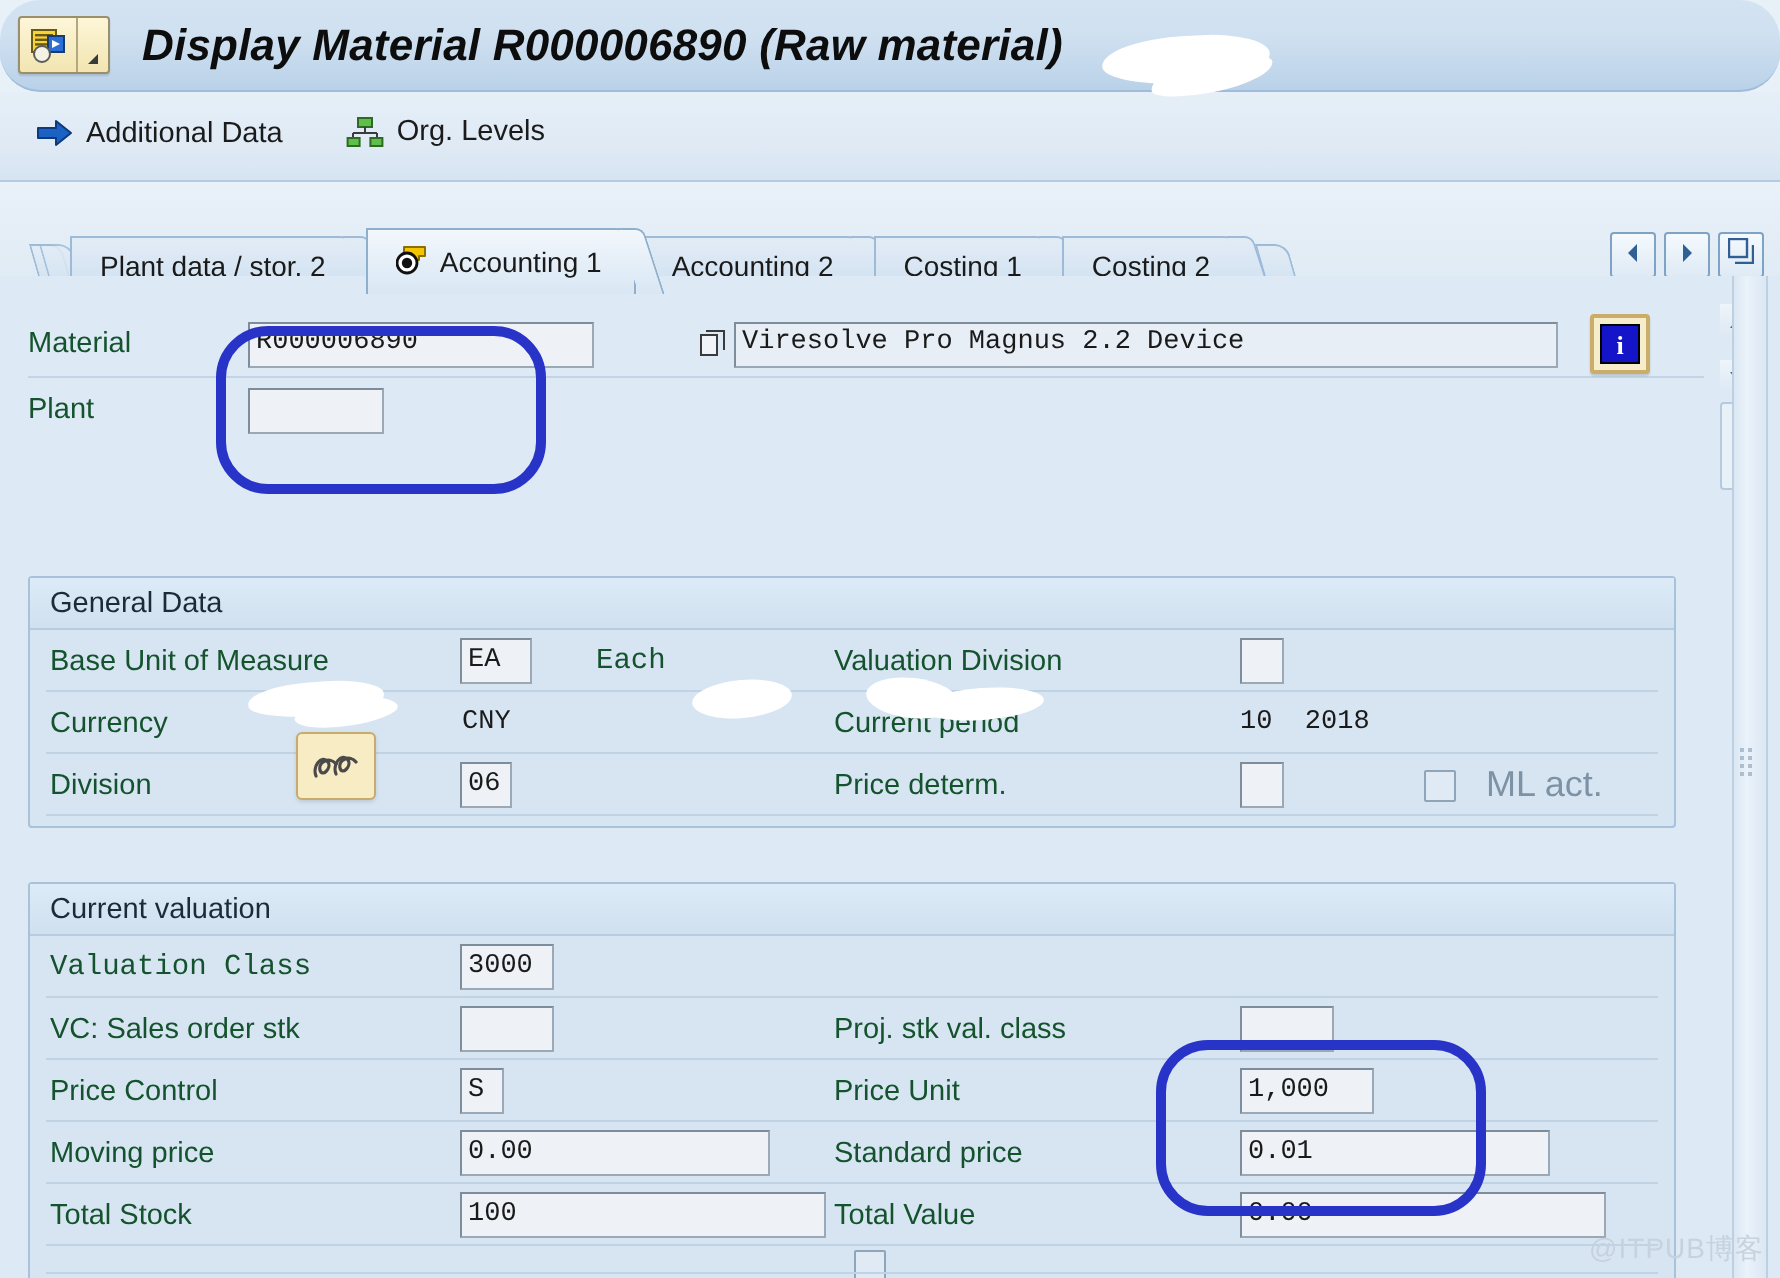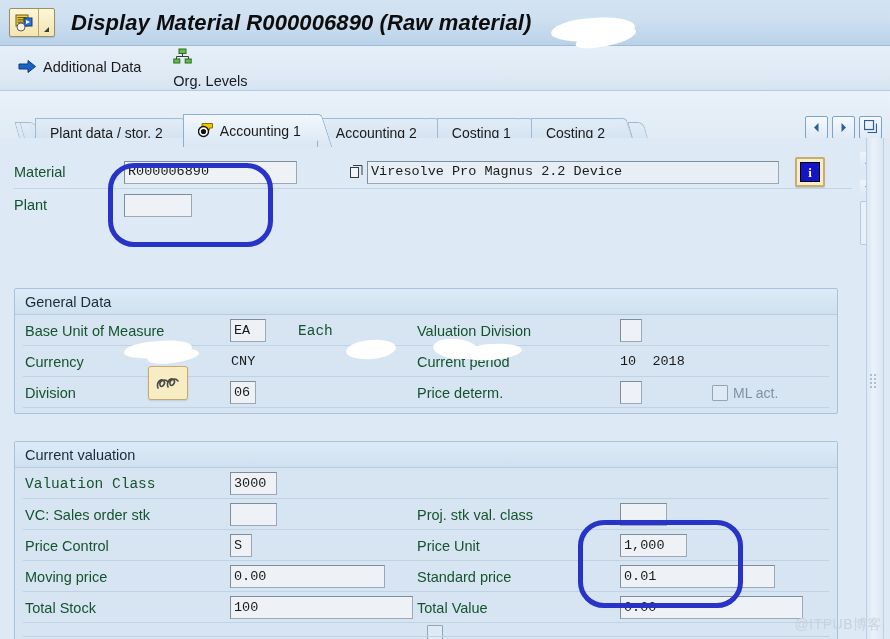--- a/index.html
+++ b/index.html
@@ -24,20 +24,21 @@
 
   
   .titlebar {
     position: absolute;
     left: 0; top: 0;
     width: 890px; height: 45px;
     background: linear-gradient(to bottom, #d3e3f2 0%, #cfe0f0 40%, #c3d8ec 75%, #b9d1e8 100%);
     border-bottom: 1px solid #9fbdd8;
     display: flex;
     align-items: center;
+    border-radius: 20px;
   }
   .sysmenu-btn {
     margin-left: 9px;
     display: flex;
     align-items: stretch;
     height: 27px;
     border: 1px solid #9a8f6a;
     border-radius: 2px;
     background: linear-gradient(to bottom,#fdf6d8,#f2e5b0);
     box-shadow: 0 1px 1px rgba(0,0,0,.12);
@@ -104,21 +105,21 @@
   }
   .tb-item {
     display: flex;
     gap: 6px;
     font-size: 14.5px;
     color: #1b1b1b;
     cursor: default;
     padding: 2px 4px;
   }
   .tb-item:first-child { margin-left: 14px; }
-  .tb-item + .tb-item { margin-left: 24px; flex-direction: column; }
+  .tb-item + .tb-item { margin-left: 24px; }
   .tb-label { white-space: nowrap; }
 
   
   .tabstrip {
     position: absolute;
     left: 0; top: 91px;
     width: 890px; height: 56px;
     background: linear-gradient(to bottom,#e9f1f9,#dfeaf4);
   }
   .tabs-row {
@@ -311,23 +312,23 @@
     font-size: 13.5px;
     color: #1a1a1a;
   }
   .chk {
     width: 14px; height: 14px;
     border: 1px solid #8fa6ba;
     background: #e0eaf4;
     border-radius: 1px;
   }
   .chk-label {
-    font-size: 14px;
+    font-size: 18px;
     color: #7e92a5;
-    margin-left: 5px;
+    margin-left: 15px;
   }
 
   
   .vscroll-hdr {
     position: absolute;
     right: 12px; top: 14px;
     width: 18px; height: 100px;
   }
   .sb-btn {
     width: 18px; height: 17px;

